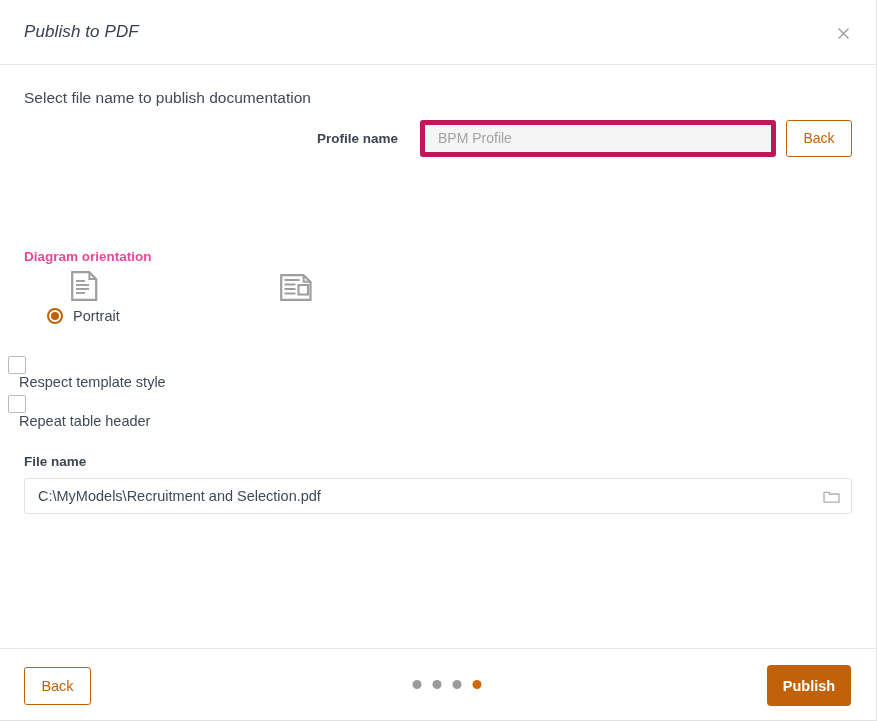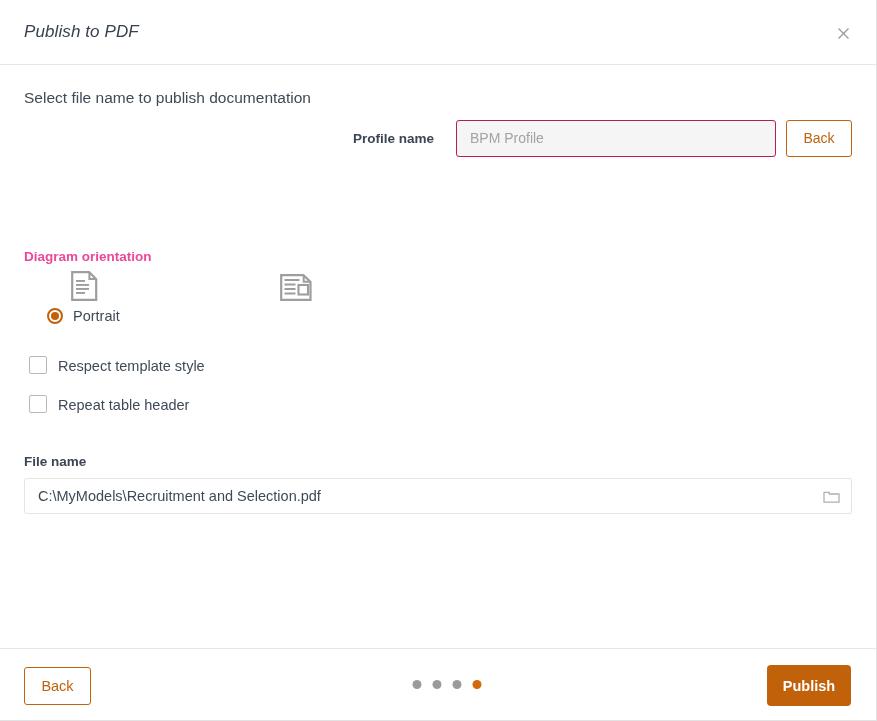--- a/index.html
+++ b/index.html
@@ -82,23 +82,23 @@
     align-items: center;
     justify-content: flex-end;
   }
   .profile-label {
     font-size: 13.5px;
     font-weight: bold;
     color: #3b4553;
     margin-right: 22px;
   }
   .profile-input {
-    width: 320px;
+    width: 356px;
     height: 37px;
-    border: 1px solid #be185d;
+    border: 5px solid #be185d;
     border-radius: 3px;
     background: #f5f5f5;
     padding: 0 13px;
     font-size: 14px;
     color: #4a4a4a;
     font-family: "Liberation Sans", sans-serif;
     outline: none;
   }
   .profile-input::placeholder { color: #a3a3a3; }
   .save-btn {
@@ -173,24 +173,25 @@
   }
   .orient-text {
     margin-left: 10px;
     font-size: 14.5px;
     color: #3f4a57;
   }
 
   
   .cb-row {
     position: absolute;
-    left: 29px;
-    display: flex;
-    align-items: flex-end;
-    cursor: pointer;
+    left: 8px;
+    display: flex;
+    align-items: flex-start;
+    cursor: pointer;
+    flex-direction: column;
   }
   .cb-row.r1 { top: 291px; }
   .cb-row.r2 { top: 330px; }
   .checkbox {
     width: 18px;
     height: 18px;
     border: 1px solid #b9b9b9;
     border-radius: 2px;
     background: #fff;
     flex: 0 0 auto;

